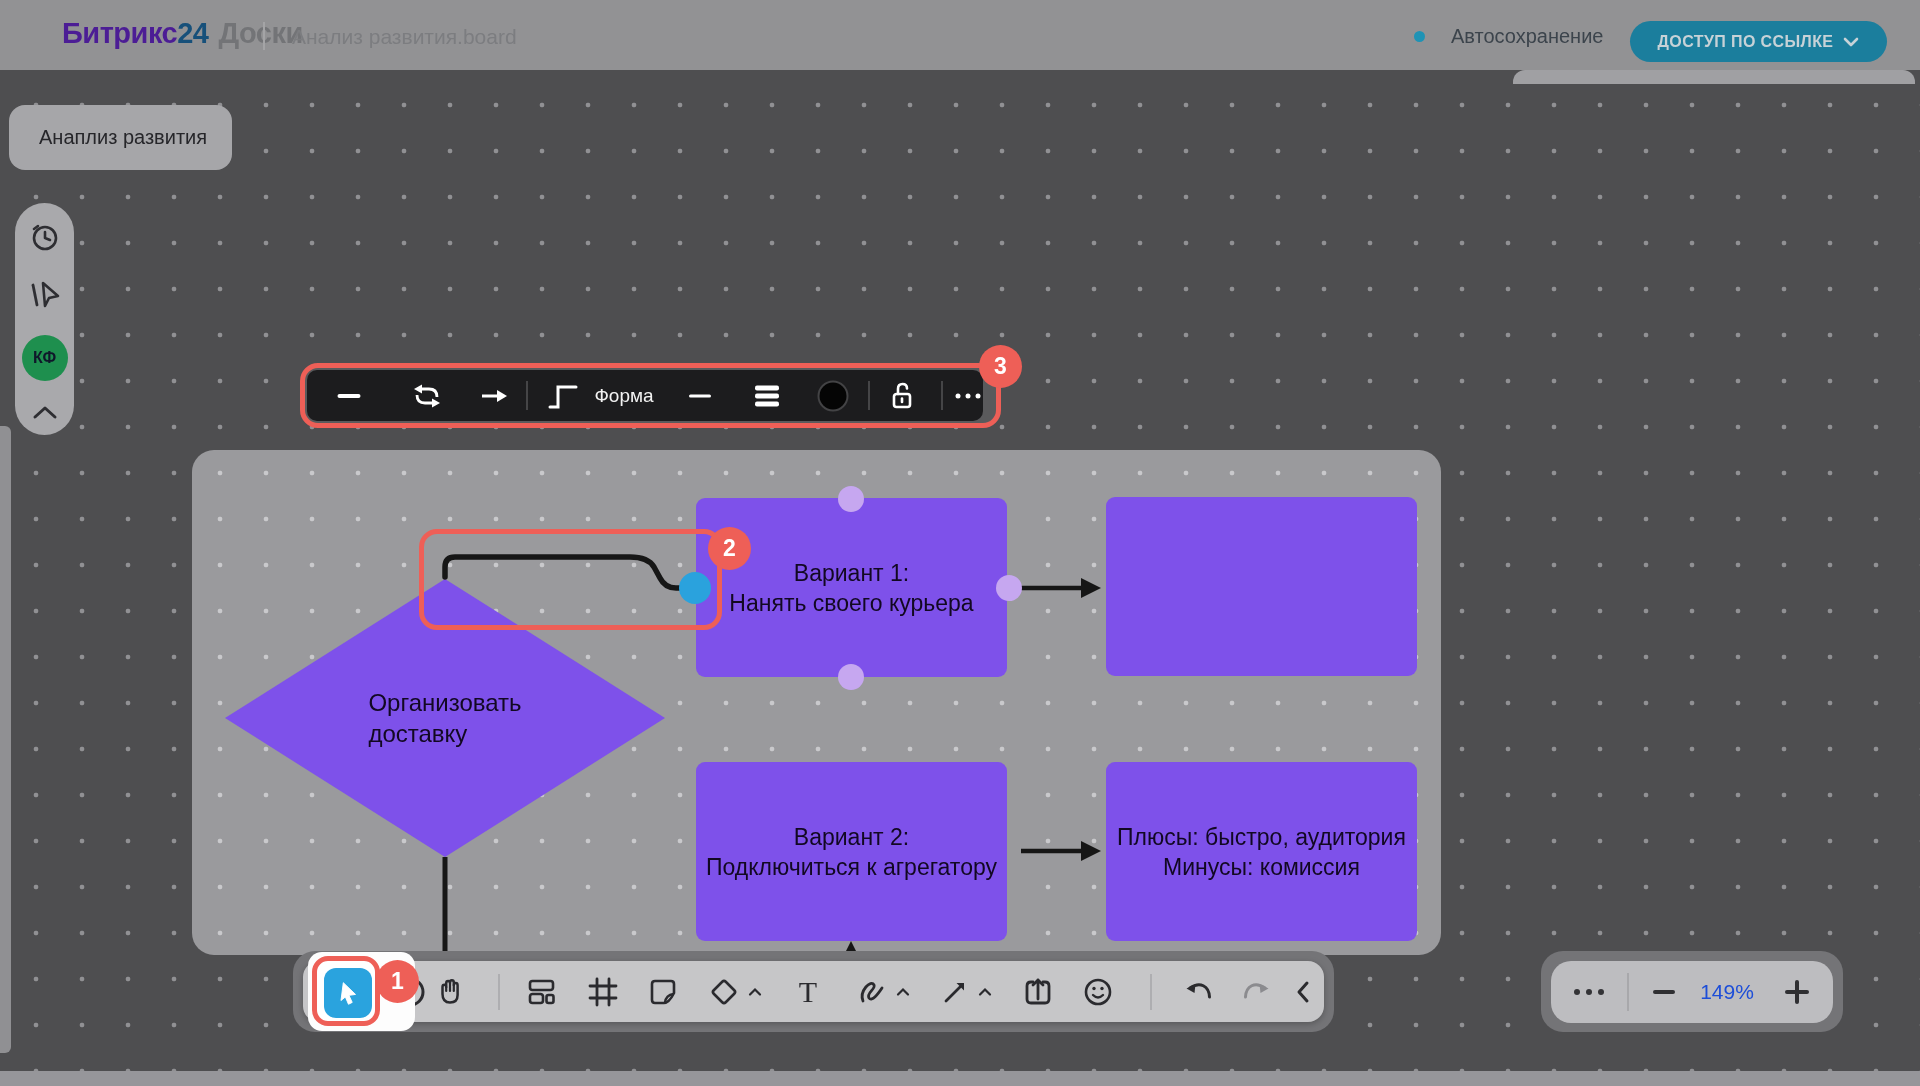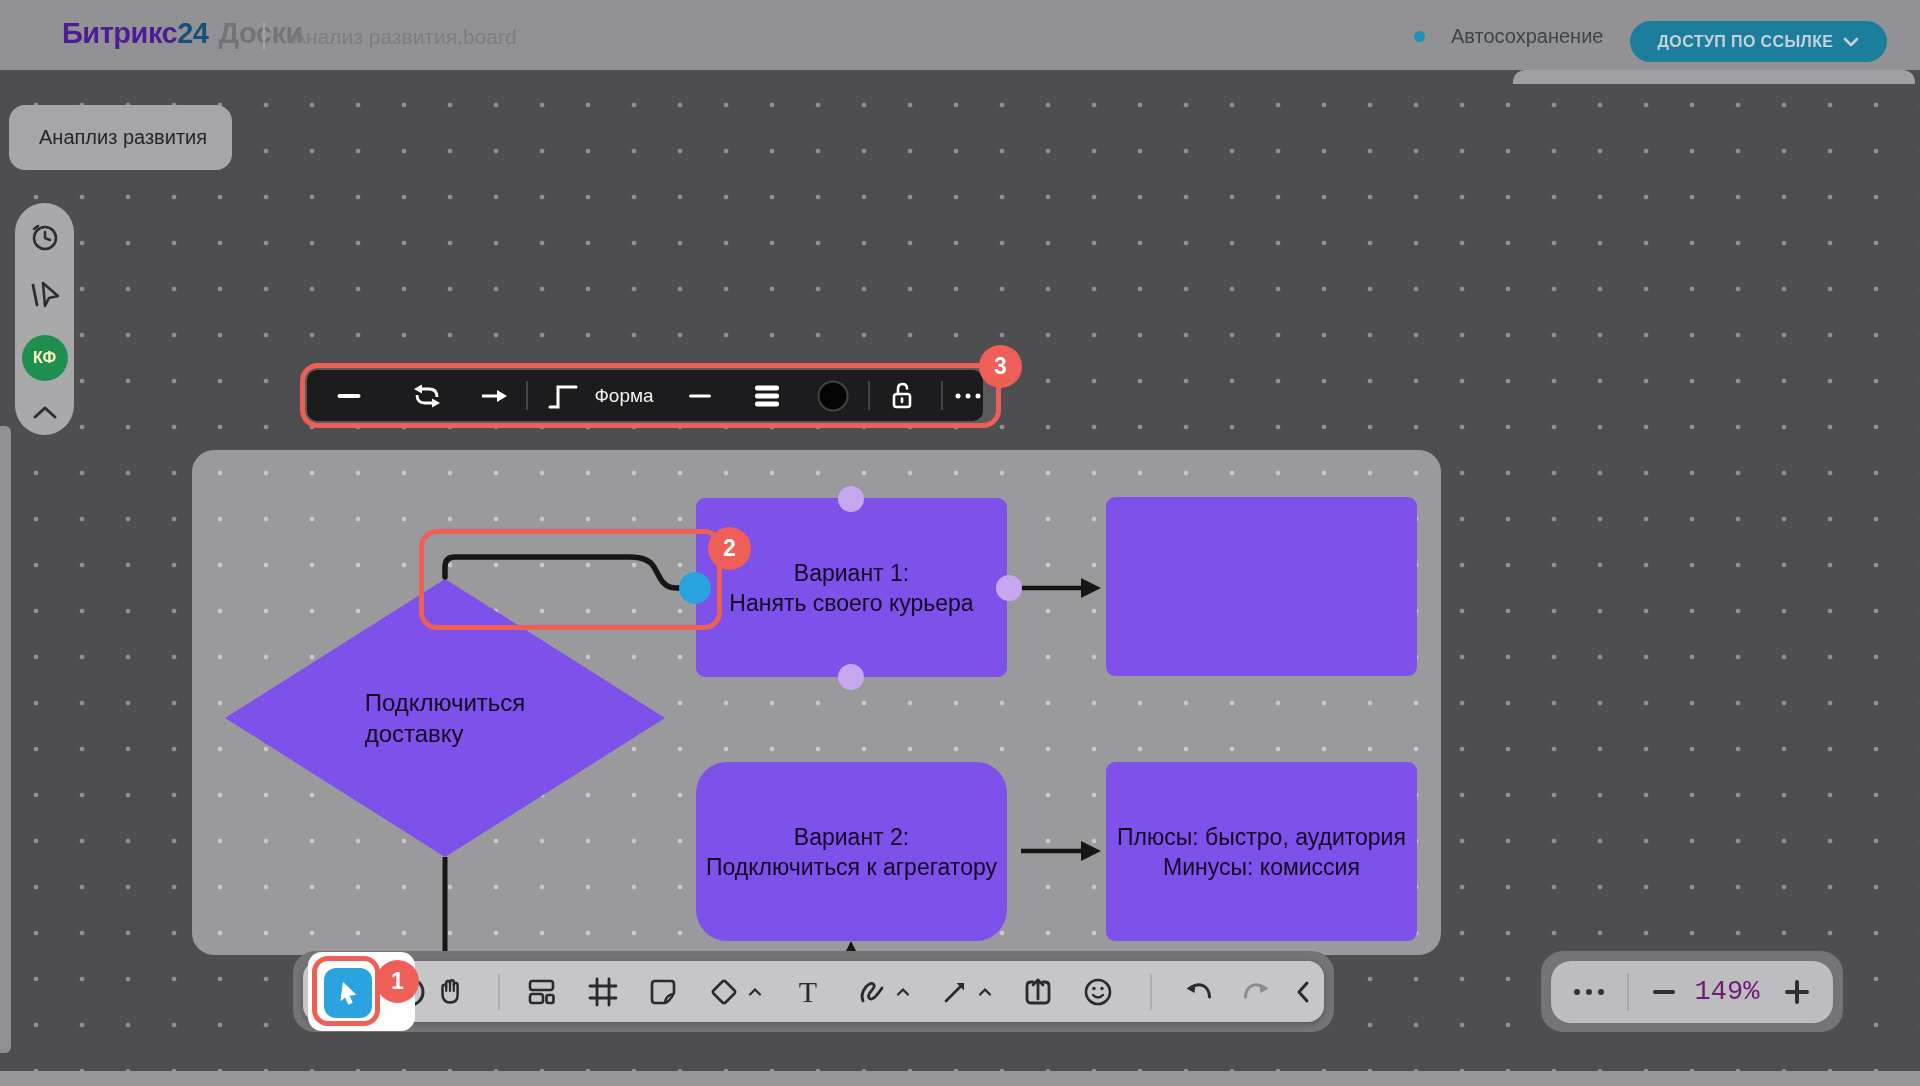--- a/index.html
+++ b/index.html
@@ -33,21 +33,21 @@
 
   
   .board-menu { position:absolute; left:9px; top:105px; width:223px; height:65px; border-radius:16px;
                 background:#a6a6a9; display:flex; align-items:center; padding:0 22px 0 30px; gap:14px;
                 z-index:6; cursor:pointer; }
   .board-menu .txt { font-size:20px; color:#26262a; white-space:nowrap; }
   .side-pill { position:absolute; left:15px; top:203px; width:59px; height:232px; border-radius:30px;
                background:#a9a9ac; z-index:6; display:flex; flex-direction:column; align-items:center;
                justify-content:space-between; padding:18px 0 14px 0; }
   .avatar { width:46px; height:46px; border-radius:50%; background:#1e8f4e; display:flex; align-items:center;
-            justify-content:center; color:#fef9c3; font-weight:bold; font-size:16px; }
+            justify-content:center; color:#0f172a; font-weight:bold; font-size:16px; }
 
   
   .frame { position:absolute; left:192px; top:450px; width:1249px; height:505px; background:#9a9a9d;
            border-radius:22px; z-index:2;
            background-image:radial-gradient(circle, #c9c9cc 2px, transparent 2.7px);
            background-size:46px 46px; background-position:5px 0px; }
   .shape { position:absolute; background:#7e51ea; color:#120822; display:flex; flex-direction:column;
            align-items:center; justify-content:center; text-align:left; z-index:3;
            font-size:23px; line-height:30px; font-weight:500; }
   .rectsh { width:311px; height:179px; border-radius:9px; }
@@ -98,21 +98,21 @@
   
   .zoom-pill { position:absolute; left:1551px; top:961px; width:282px; height:62px; border-radius:20px;
                background:#bdbdc0; z-index:7; }
   .zi { position:absolute; top:50%; transform:translate(-50%,-50%); cursor:pointer; display:flex;
         align-items:center; justify-content:center; }
   .minus { width:22px; height:4px; background:#2f2f32; border-radius:2px; }
   .plus { position:relative; width:24px; height:24px; }
   .plus::before, .plus::after { content:""; position:absolute; background:#2f2f32; border-radius:2px; }
   .plus::before { left:0; top:10px; width:24px; height:4px; }
   .plus::after { left:10px; top:0; width:4px; height:24px; }
-  .zlevel { font-size:27px; color:#701a75;font-family:Liberation Mono, monospace; }
+  .zlevel { font-size:21px; color:#1d4ed8; }
   .zdiv { position:absolute; top:12px; width:2px; height:38px; background:#a8a8ab; }
   svg { display:block; }
 </style>
 </head>
 <body>
 
 <div class="header">
   <div class="logo">
     <span class="lp">Битрикс</span><span class="ln">24</span><span class="ld">Доски</span>
   </div>
@@ -163,34 +163,34 @@
         <path d="M3 12 L13 3 L23 12" fill="none" stroke="#2e2e32" stroke-width="3" stroke-linecap="round" stroke-linejoin="round"></path>
       </svg>
   </div>
 </div>
 
 <div class="frame"></div>
 
 <div class="shape diamond">
   <div class="fill"></div>
   <div class="lbl">
-    <div>Подключиться</div>
+    <div>Организовать</div>
     <div>доставку</div>
   </div>
 </div>
 
 <div class="shape rectsh" style="left:696px; top:498px;">
   <div>Вариант 1:</div>
   <div>Нанять своего курьера</div>
 </div>
 
 <div class="shape rectsh" style="left:1106px; top:497px;">
 </div>
 
-<div class="shape rectsh" style="left:696px; top:762px;border-radius:31px;">
+<div class="shape rectsh" style="left:696px; top:762px;">
   <div>Вариант 2:</div>
   <div>Подключиться к агрегатору</div>
 </div>
 
 <div class="shape rectsh" style="left:1106px; top:762px;">
   <div>Плюсы: быстро, аудитория</div>
   <div>Минусы: комиссия</div>
 </div>
 
 <svg class="conn-svg">

